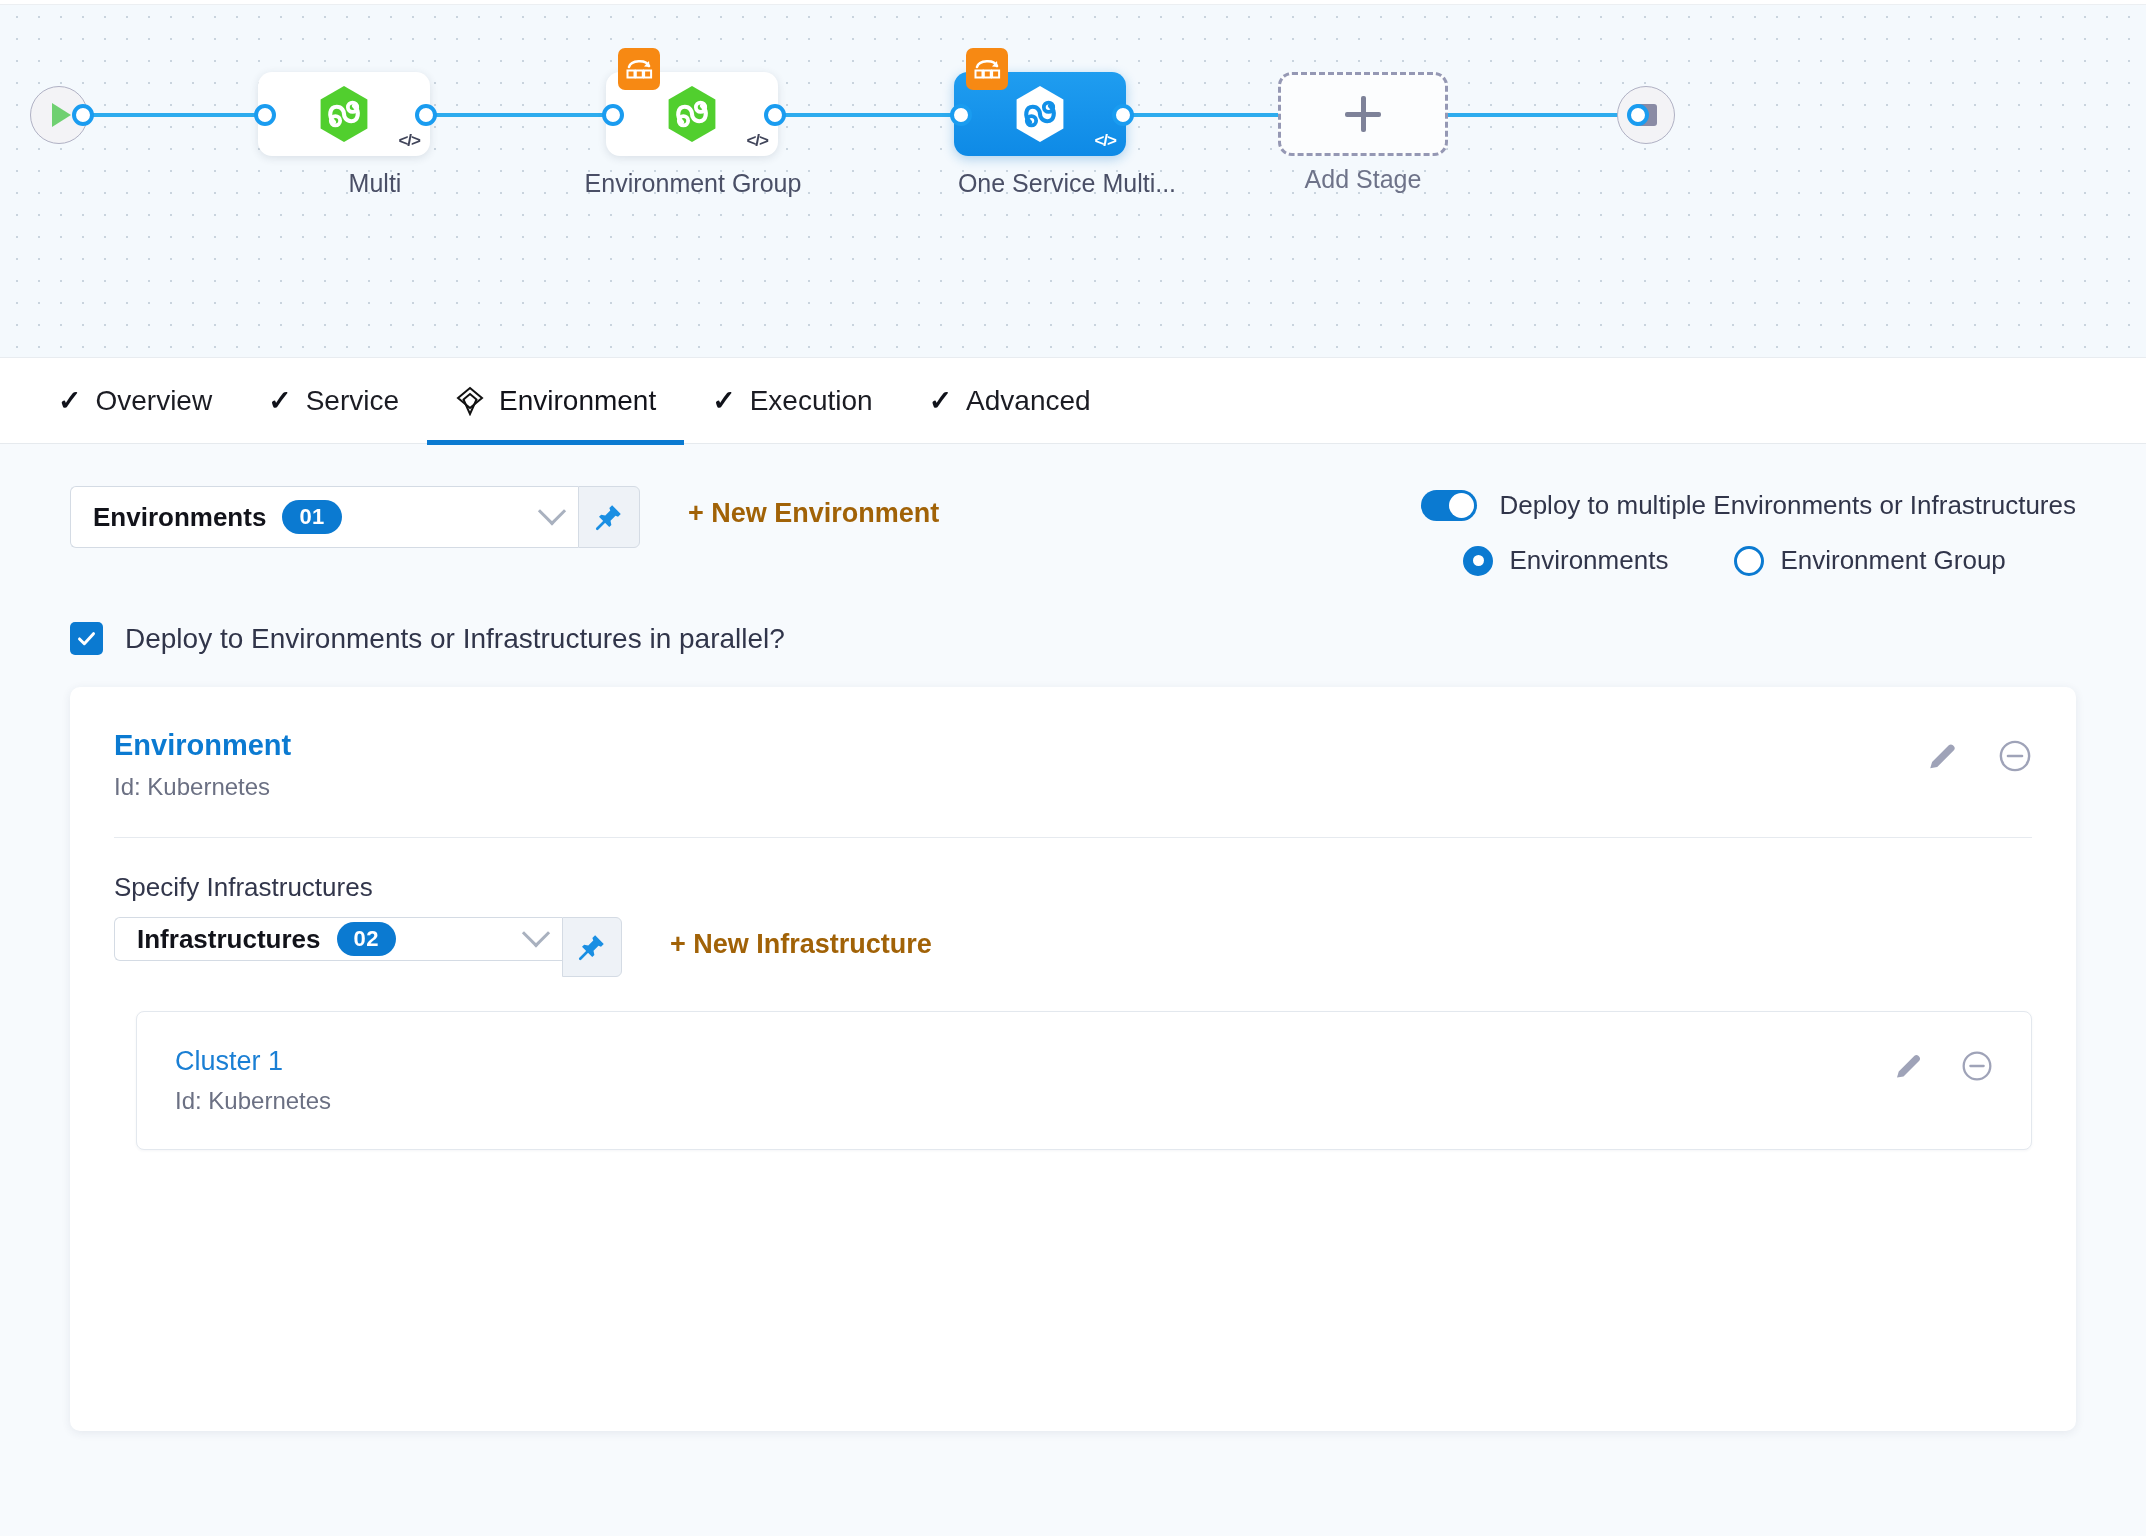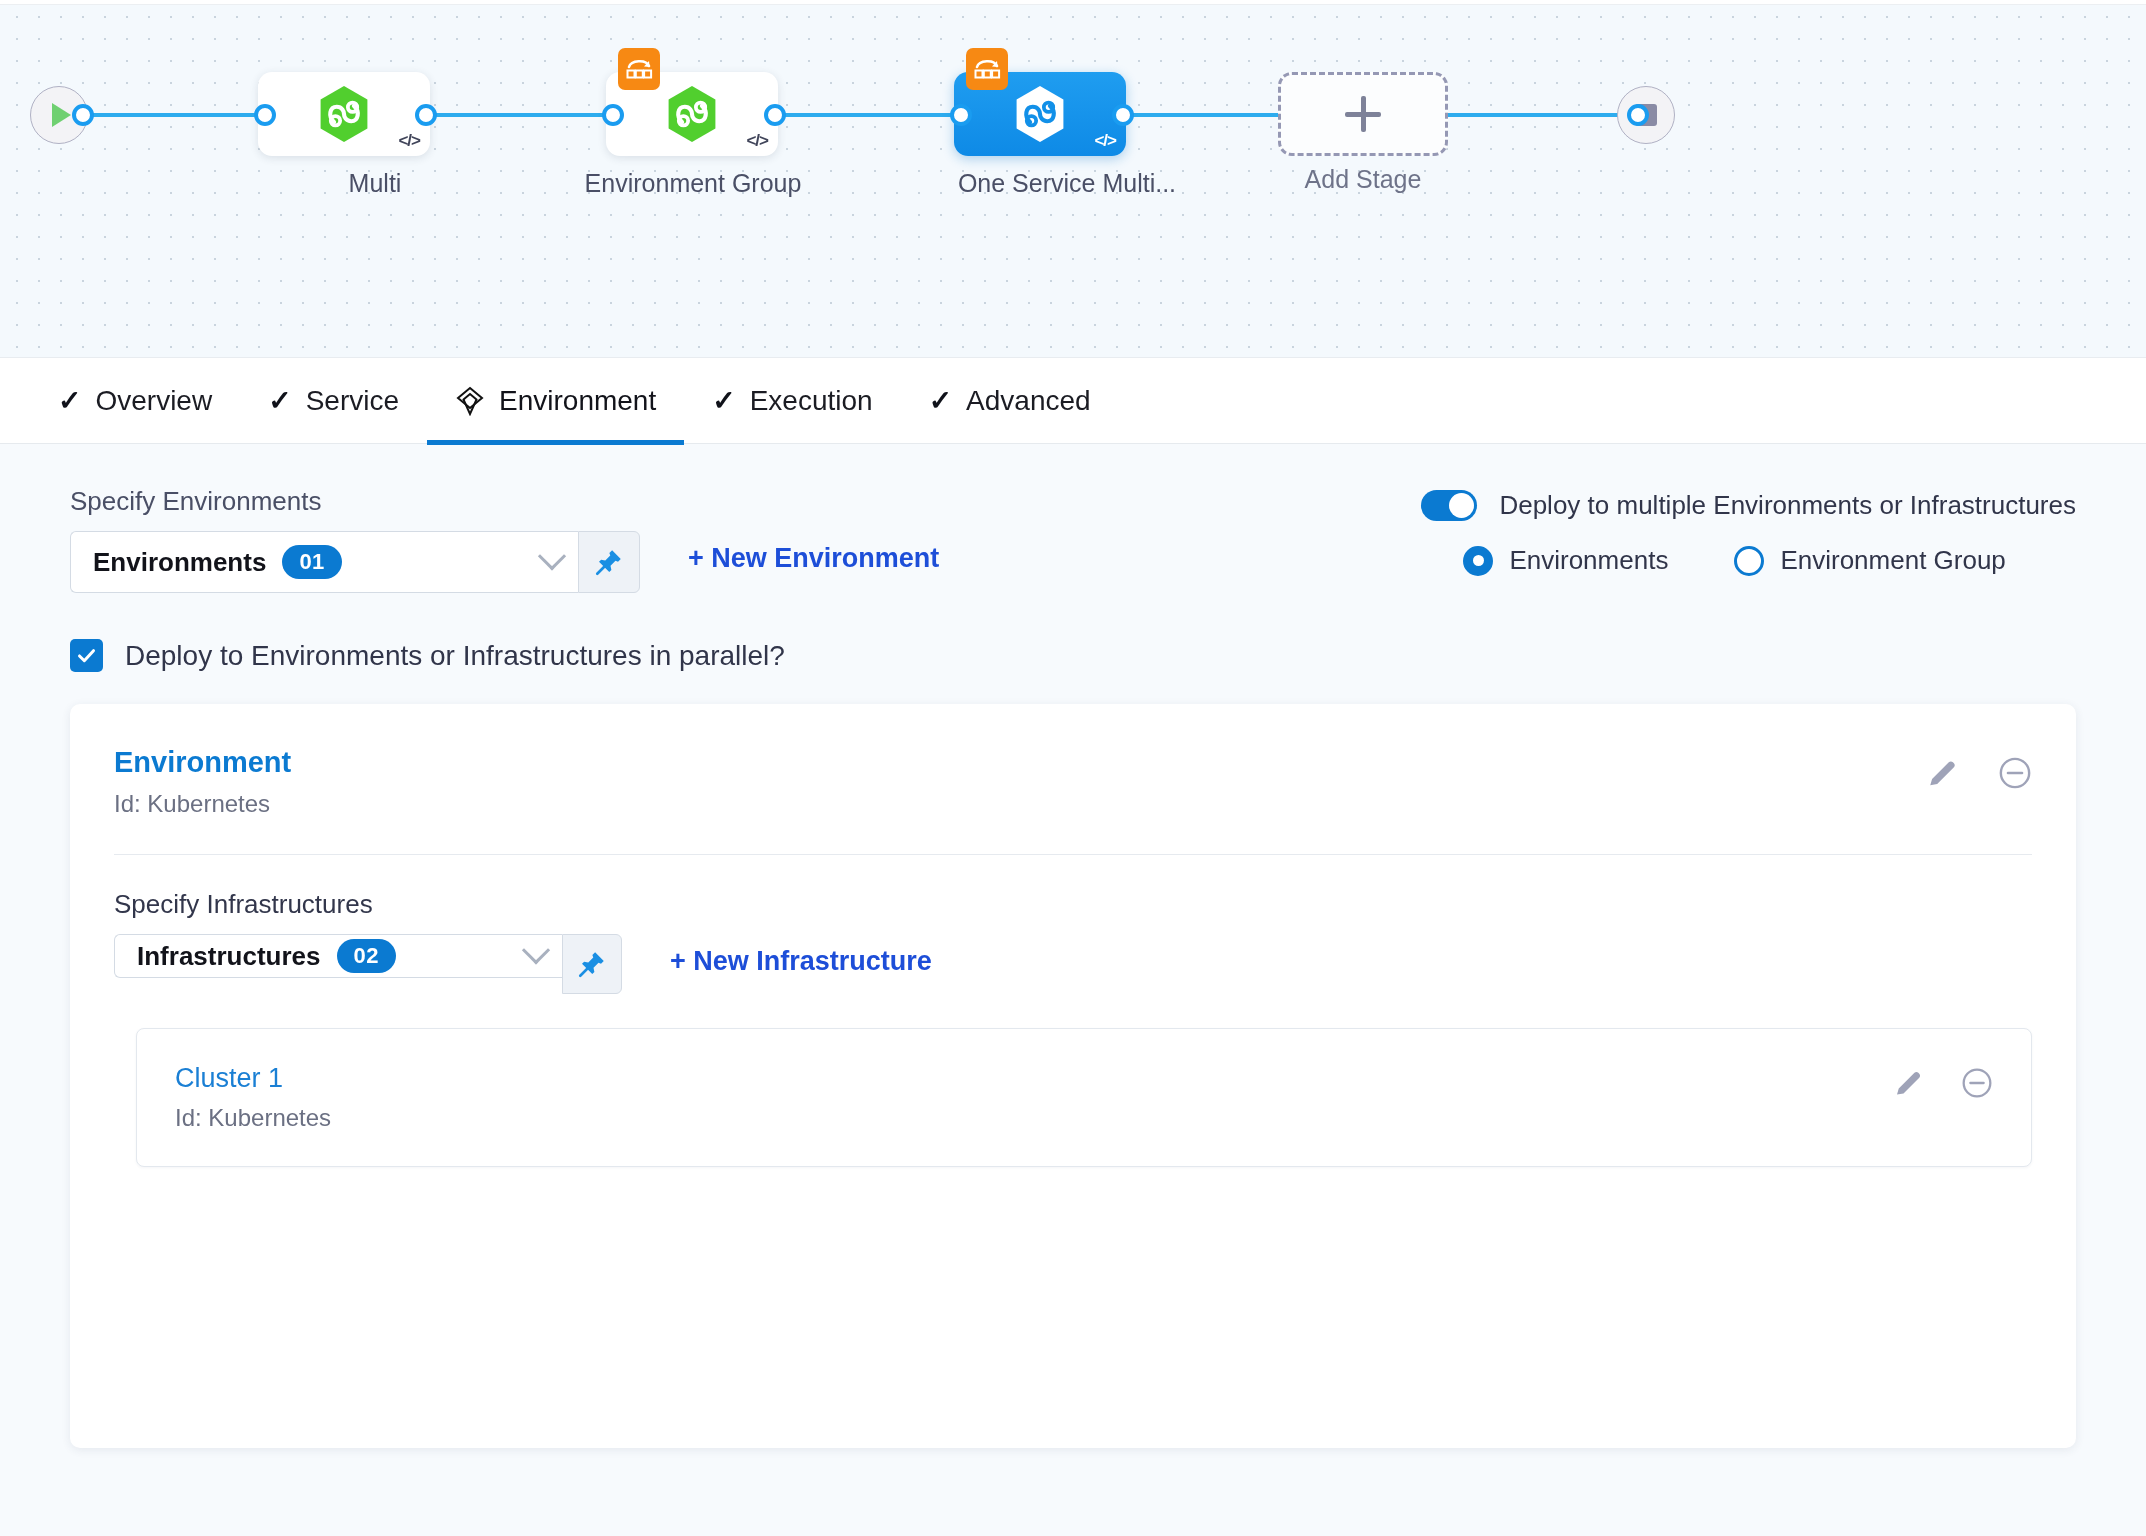--- a/index.html
+++ b/index.html
@@ -209,21 +209,21 @@
   }
   .pin-btn {
     width: 62px; height: 62px;
     background: #eef2f7;
     border: 1px solid #d4dbe4;
     border-radius: 0 6px 6px 0;
     display: flex; align-items: center; justify-content: center;
     cursor: pointer;
   }
   .linkbtn {
-    font-size: 27px; font-weight: 700; color: #1d4ed8;
+    font-size: 27px; font-weight: 700; color: #a16207;
     margin-left: 48px; margin-top: 12px; cursor: pointer; white-space: nowrap;
   }
 
   .right-controls {
     margin-left: auto;
     display: flex; flex-direction: column; align-items: flex-start;
     padding-top: 4px;
   }
   .toggle-row { display: flex; align-items: center; gap: 22px; }
   .toggle {
@@ -400,21 +400,20 @@
   <div class="tab">
     <span class="check">✓</span>
     <span>Advanced</span>
   </div>
 </div>
 
 <div class="content">
 
   <div class="row-top">
     <div>
-      <div class="lbl">Specify Environments</div>
       <div style="display:flex;align-items:flex-start;">
         <div class="select-wrap">
           <div class="select-box">
             <span class="txt">Environments</span>
             <span class="badge-count">01</span>
             <span class="chev"></span>
           </div>
           <div class="pin-btn">
             <svg width="30" height="30" viewBox="0 0 24 24">
               <path d="M14.5 2.6 L21.4 9.5 L19.2 11.7 L17.2 11.0 L13.2 15.0 L13.9 18.3 L12.2 20.0 L4.0 11.8 L5.7 10.1 L9.0 10.8 L13.0 6.8 L12.3 4.8 Z" fill="#1a8fe3"></path>

